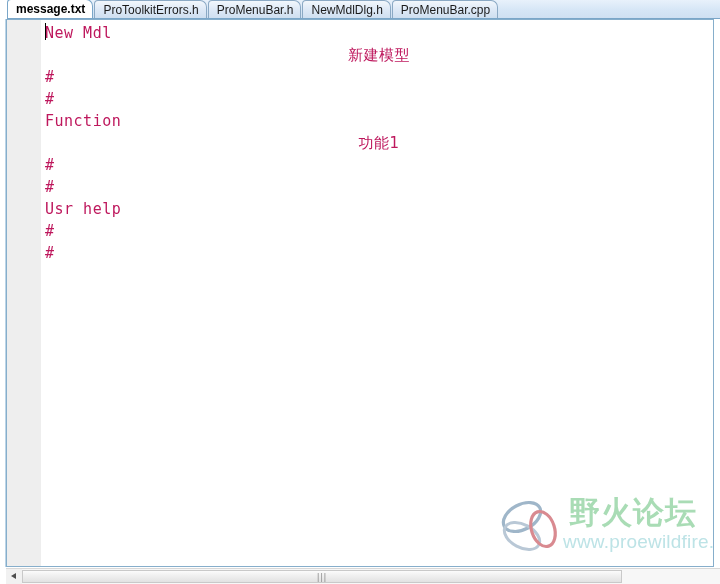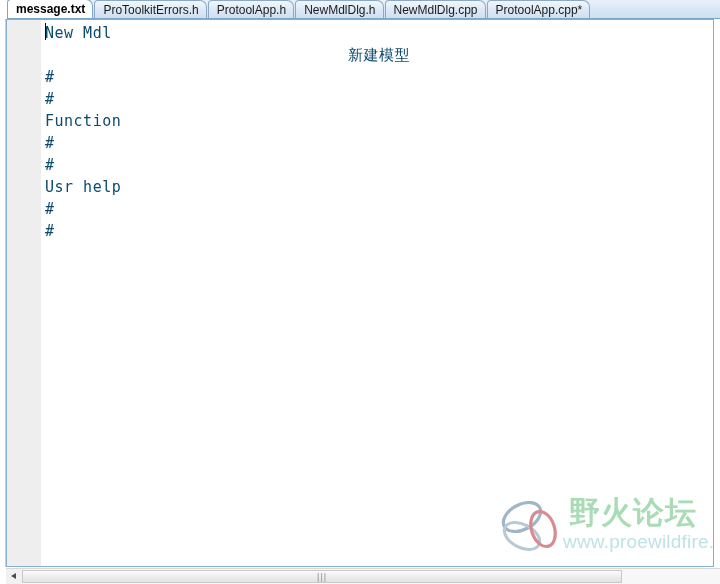--- a/index.html
+++ b/index.html
@@ -94,21 +94,21 @@
     background: #ffffff;
     padding: 2px 0 0 4px;
     box-sizing: border-box;
   }
 
   .code-line {
     font-family: "DejaVu Sans Mono", "Liberation Mono", monospace;
     font-size: 15px;
     line-height: 22px;
     height: 22px;
-    color: #0c4a6e;
+    color: #be185d;
     white-space: pre;
     letter-spacing: 0.5px;
   }
   .code-line.cjk {
     font-family: "DejaVu Sans", sans-serif;
     letter-spacing: 0.5px;
     text-align: center;
   }
 
   .caret {
@@ -236,48 +236,46 @@
 <div id="app">
 
   <div class="tabbar">
     <div class="tab active">
       <span class="tab-label">message.txt</span>
     </div>
     <div class="tab">
       <span class="tab-label">ProToolkitErrors.h</span>
     </div>
     <div class="tab">
-      <span class="tab-label">ProtoolApp.h</span>
+      <span class="tab-label">ProMenuBar.h</span>
     </div>
     <div class="tab">
       <span class="tab-label">NewMdlDlg.h</span>
     </div>
     <div class="tab">
-      <span class="tab-label">NewMdlDlg.cpp</span>
-    </div>
-    <div class="tab">
-      <span class="tab-label">ProtoolApp.cpp*</span>
+      <span class="tab-label">ProMenuBar.cpp</span>
     </div>
   </div>
 
   <div class="left-strip"></div>
 
   <div class="editor-frame">
     <div class="editor-inner">
 
       <div class="gutter"></div>
 
       <div class="text-area">
         <div class="caret"></div>
 
         <div class="code-line">New Mdl</div>
         <div class="code-line cjk">新建模型</div>
         <div class="code-line">#</div>
         <div class="code-line">#</div>
         <div class="code-line">Function</div>
+        <div class="code-line cjk">功能1</div>
         <div class="code-line">#</div>
         <div class="code-line">#</div>
         <div class="code-line">Usr help</div>
         <div class="code-line">#</div>
         <div class="code-line">#</div>
       </div>
     </div>
 
     <div class="watermark">
       <svg class="wm-logo" viewBox="0 0 72 58">

